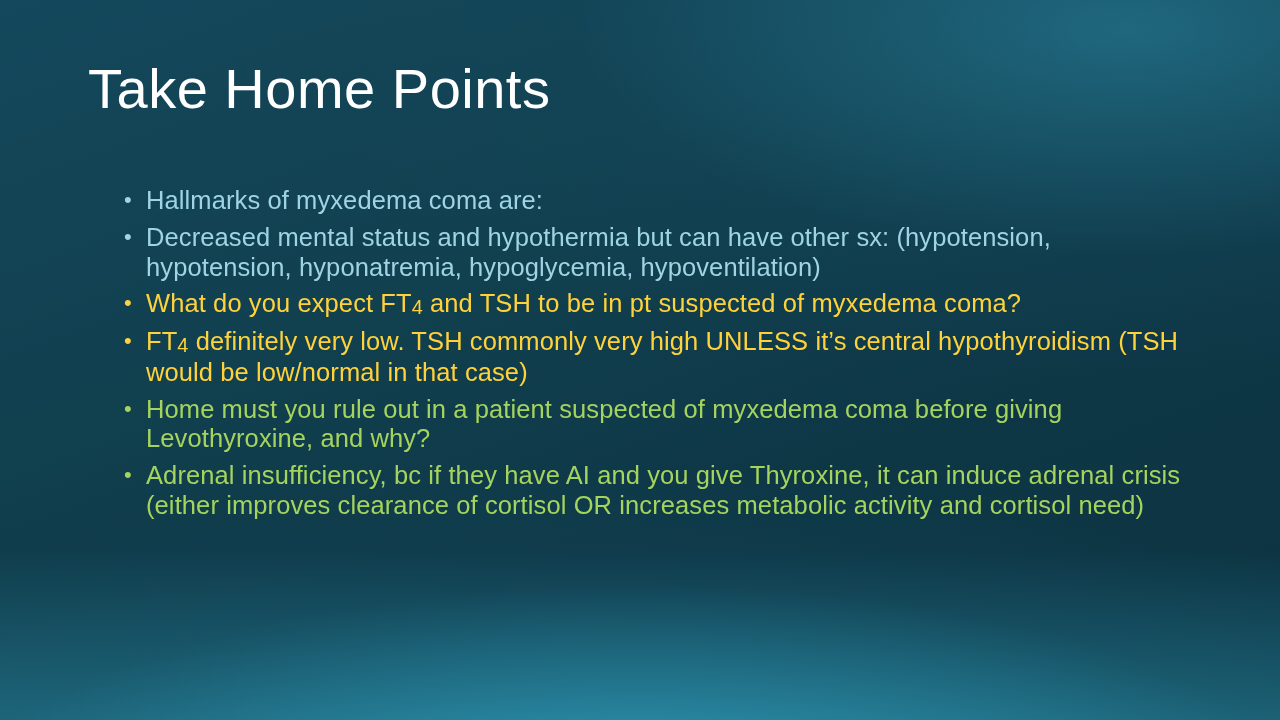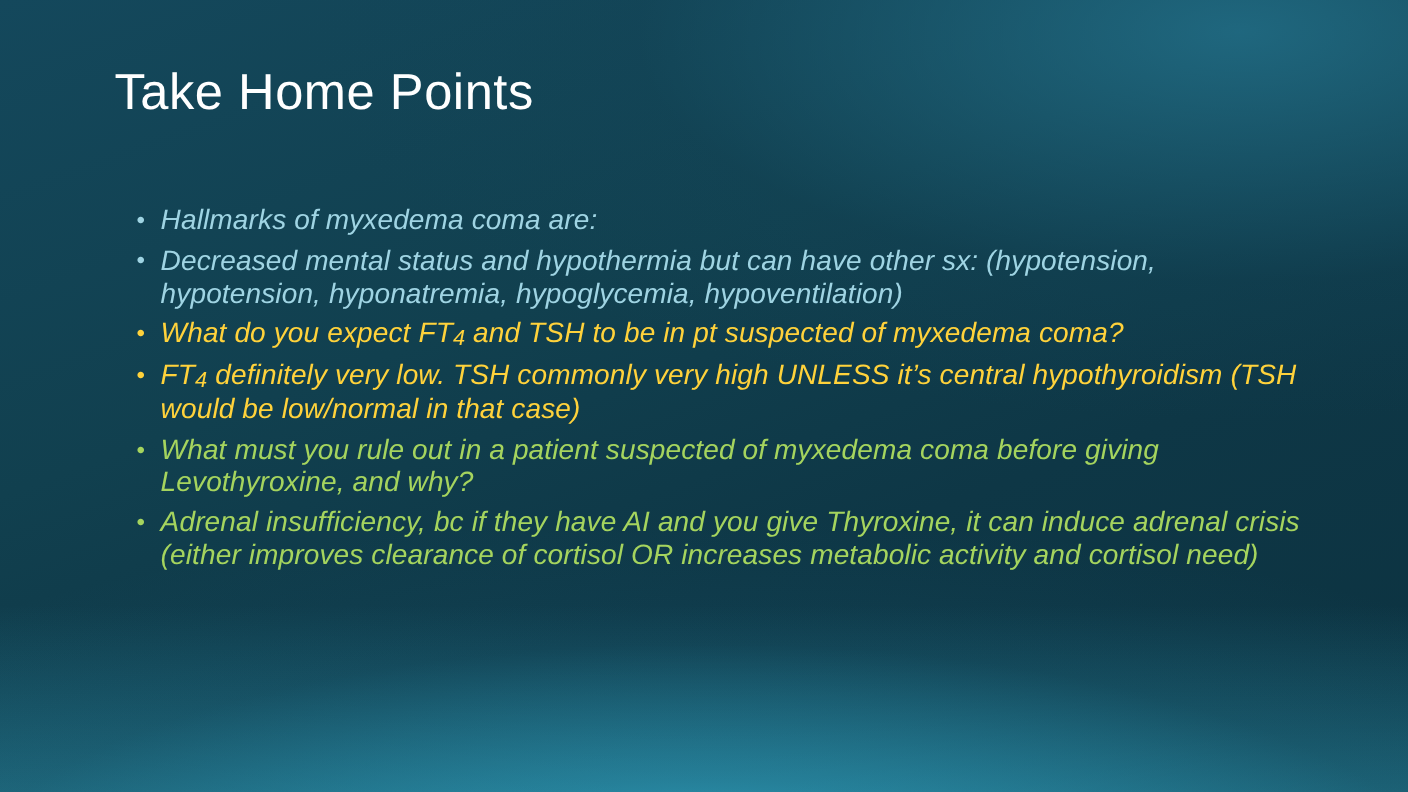--- a/index.html
+++ b/index.html
@@ -26,23 +26,23 @@
   .slide::after {
     content: "";
     position: absolute;
     left: 0; right: 0; bottom: 0;
     height: 170px;
     background: linear-gradient(to top, rgba(60,190,220,0.30), rgba(60,190,220,0) 100%);
     pointer-events: none;
   }
   .title {
     position: absolute;
-    left: 104px;
+    left: 88px;
     top: 58px;
-    font-size: 46px;
+    font-size: 56px;
     line-height: 1.1;
     font-weight: 400;
     color: #ffffff;
     letter-spacing: 0.5px;
     white-space: nowrap;
   }
   .body {
     position: absolute;
     left: 118px;
     top: 186px;
@@ -59,21 +59,20 @@
   }
   .bullet .dot {
     position: absolute;
     left: 6px;
     top: 0;
     font-size: 22px;
     line-height: 1.3;
   }
   .bullet .txt {
     display: block;
-    font-style: italic;
   }
   .c-blue { color: #9fd4e3; }
   .c-yellow { color: #ffd23b; }
   .c-green { color: #a5d45e; }
   .sub { font-size: 0.78em; vertical-align: -0.12em; }
 </style>
 </head>
 <body>
 
 <div class="slide">
@@ -97,21 +96,21 @@
       <span class="txt">What do you expect FT<span class="sub">4</span> and TSH to be in pt suspected of myxedema coma?</span>
     </div>
 
     <div class="bullet c-yellow">
       <span class="dot">•</span>
       <span class="txt">FT<span class="sub">4</span> definitely very low. TSH commonly very high UNLESS it’s central hypothyroidism (TSH would be low/normal in that case)</span>
     </div>
 
     <div class="bullet c-green">
       <span class="dot">•</span>
-      <span class="txt">What must you rule out in a patient suspected of myxedema coma before giving Levothyroxine, and why?</span>
+      <span class="txt">Home must you rule out in a patient suspected of myxedema coma before giving Levothyroxine, and why?</span>
     </div>
 
     <div class="bullet c-green">
       <span class="dot">•</span>
       <span class="txt">Adrenal insufficiency, bc if they have AI and you give Thyroxine, it can induce adrenal crisis (either improves clearance of cortisol OR increases metabolic activity and cortisol need)</span>
     </div>
 
   </div>
 </div>
 

